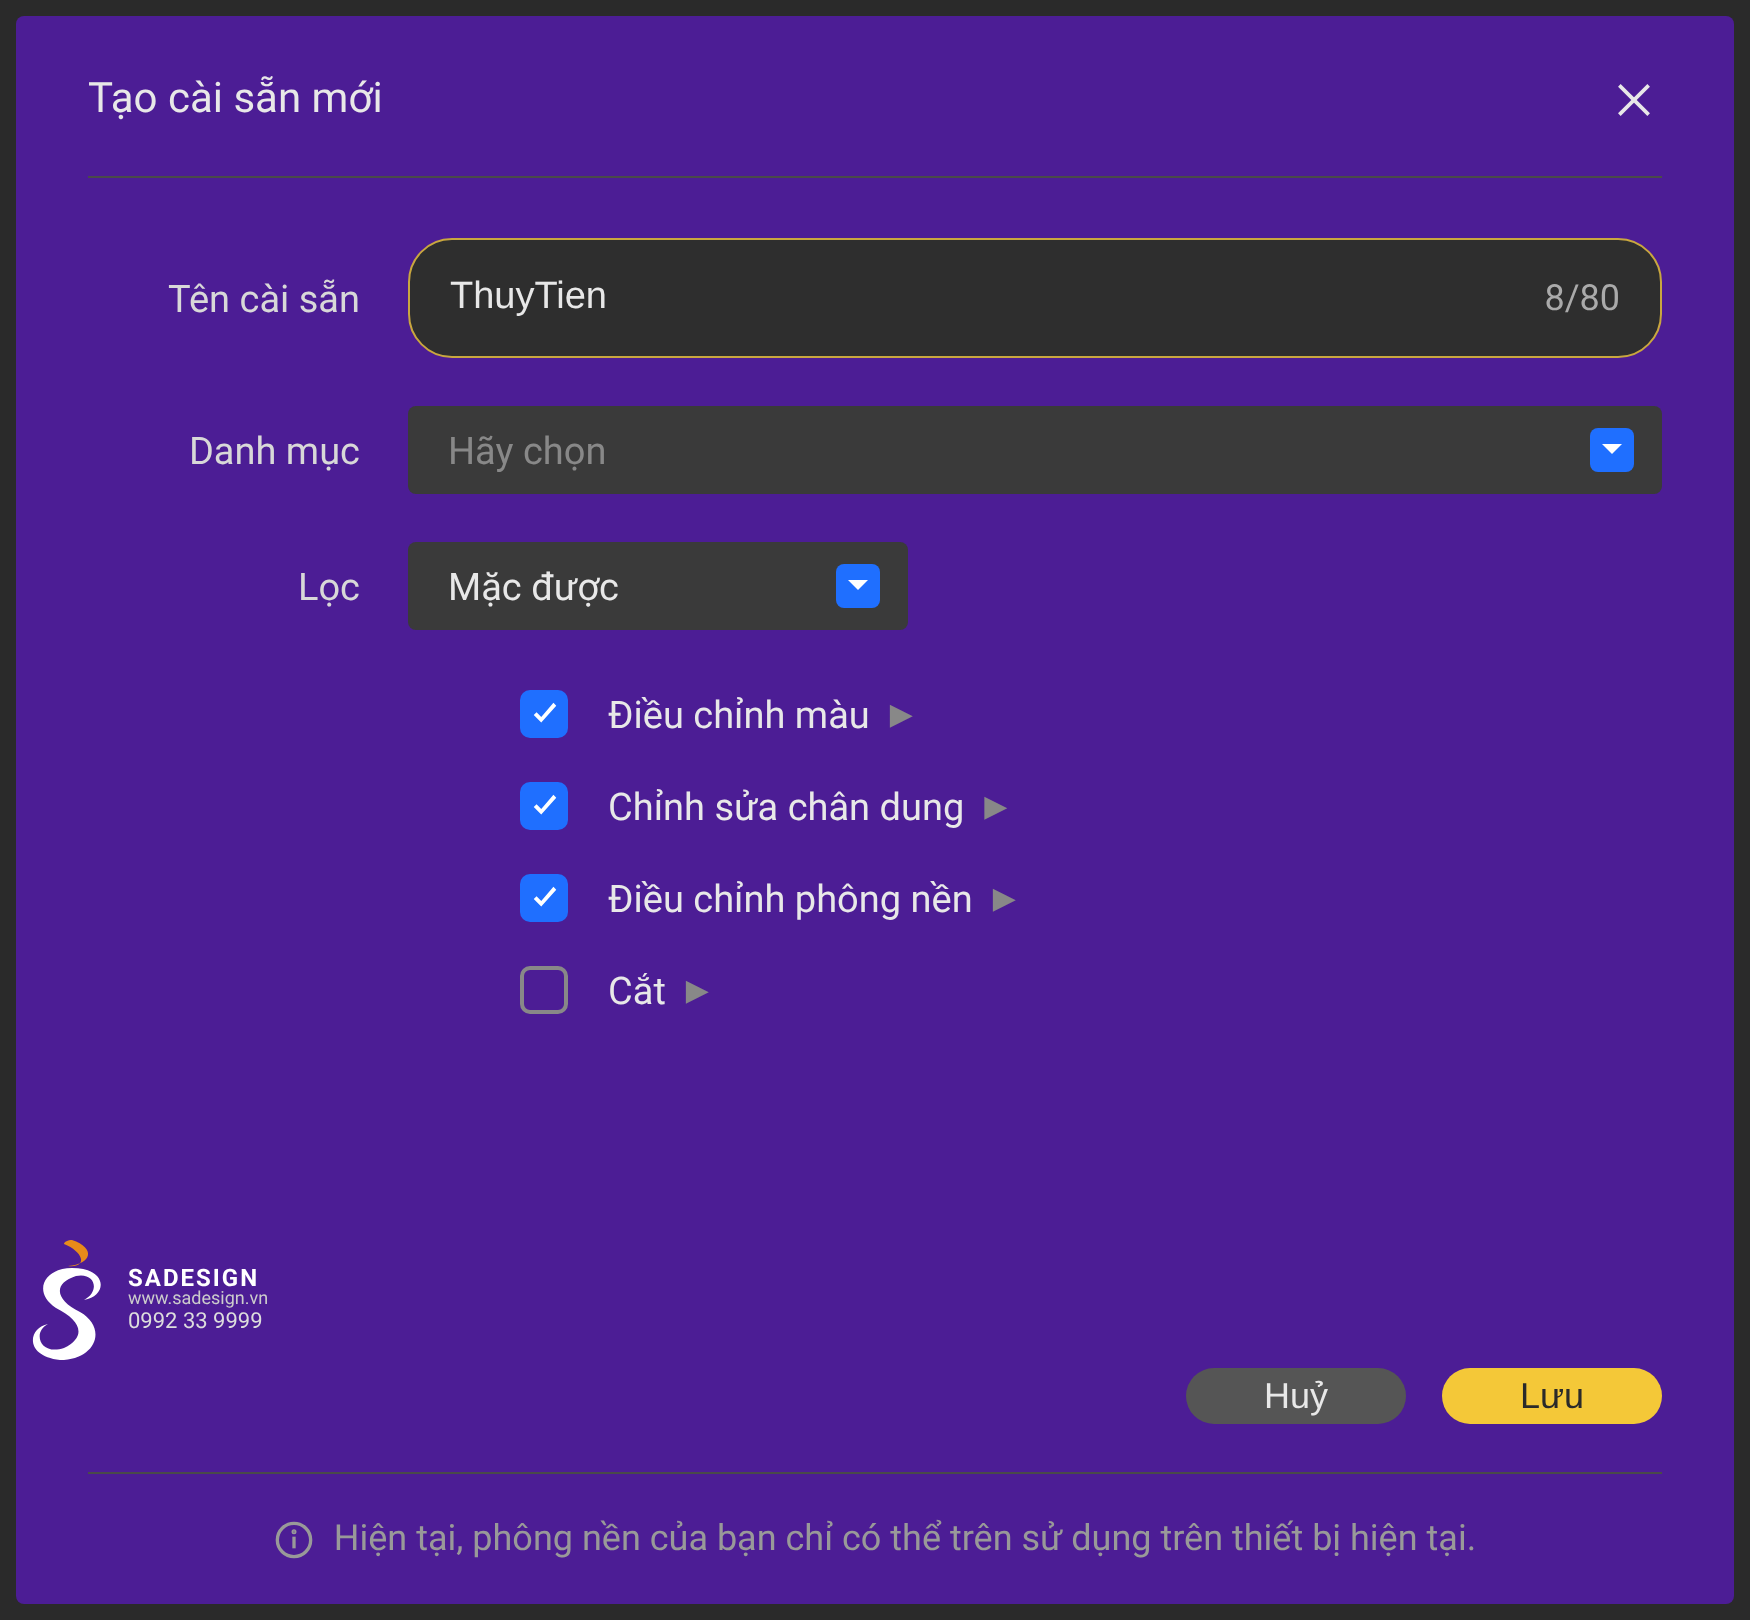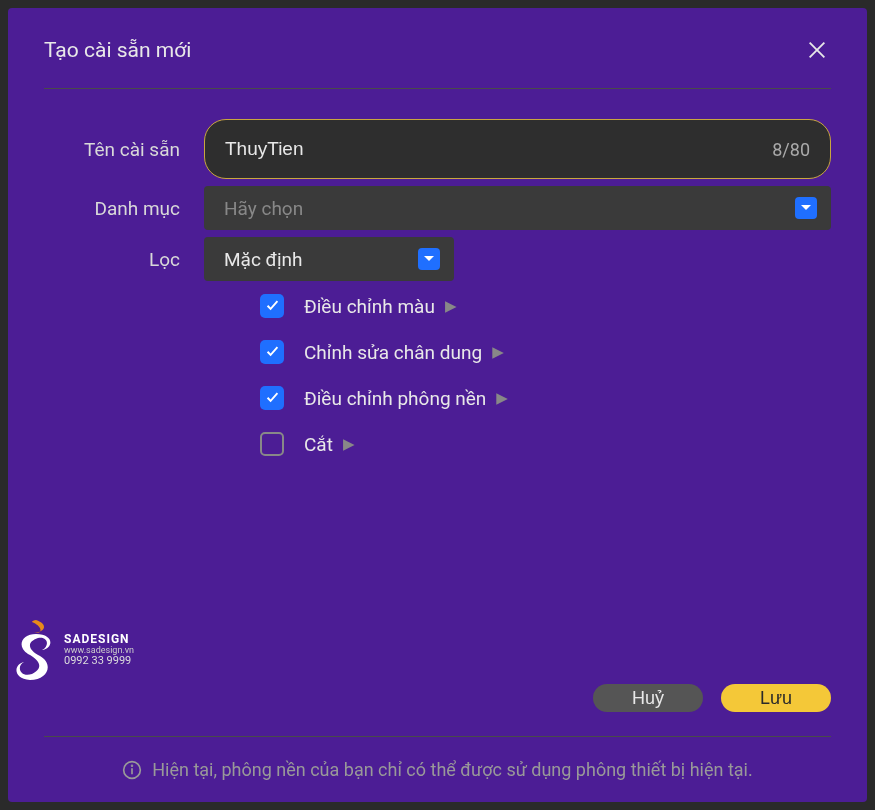--- a/index.html
+++ b/index.html
@@ -49,21 +49,21 @@
     background: #4a4a4a;
     margin: 0 36px;
   }
   .dialog-body {
     flex: 1;
     padding: 30px 36px 10px 36px;
   }
   .form-row {
     display: flex;
     align-items: center;
-    margin-bottom: 7px;
+    margin-bottom: 24px;
     justify-content: space-between;
   }
   .form-label {
     width: 160px;
     text-align: right;
     padding-right: 24px;
     font-size: 19px;
     color: #d8d8d8;
   }
   .form-control { flex: 1; }
@@ -247,21 +247,21 @@
               </svg>
           </span>
         </div>
       </div>
     </div>
 
     <div class="form-row">
       <div class="form-label">Lọc</div>
       <div class="form-control">
         <div class="select-wrap short">
-          <span class="select-text value">Mặc định</span>
+          <span class="select-text value">Mặc được</span>
           <span class="chevron-box">
             <svg viewBox="0 0 12 12">
                 <path d="M1 3 L6 8 L11 3 Z"></path>
               </svg>
           </span>
         </div>
       </div>
     </div>
 
     <div class="checkbox-group">
@@ -311,21 +311,21 @@
   </div>
 
   <div class="divider2"></div>
 
   <div class="notice-bar">
     <svg class="notice-icon" viewBox="0 0 24 24" fill="none" stroke="currentColor" stroke-width="2">
       <circle cx="12" cy="12" r="10"></circle>
         <line x1="12" y1="10" x2="12" y2="17"></line>
         <circle cx="12" cy="7" r="0.5" fill="currentColor"></circle>
     </svg>
-    <span class="notice-text">Hiện tại, phông nền của bạn chỉ có thể được sử dụng phông thiết bị hiện tại.</span>
+    <span class="notice-text">Hiện tại, phông nền của bạn chỉ có thể trên sử dụng trên thiết bị hiện tại.</span>
   </div>
 </div>
 
 <div class="watermark">
   <svg class="logo-svg" viewBox="0 0 44 60">
     <path d="M18 2 C 28 6 30 14 20 13 C 32 12 34 4 22 0 C 20 0 18 1 18 2 Z" fill="#e88b1a"></path>
     <path d="M22 14 C 8 14 2 26 14 34 C 26 40 30 48 18 54 C 6 58 2 46 10 42 C 0 44 -2 58 16 60 C 34 60 40 44 26 36 C 14 30 12 22 24 18 C 34 16 36 26 28 30 C 40 28 40 14 22 14 Z" fill="#fff"></path>
   </svg>
   <div class="wm-text">
     <span class="wm-brand">SADESIGN</span>

